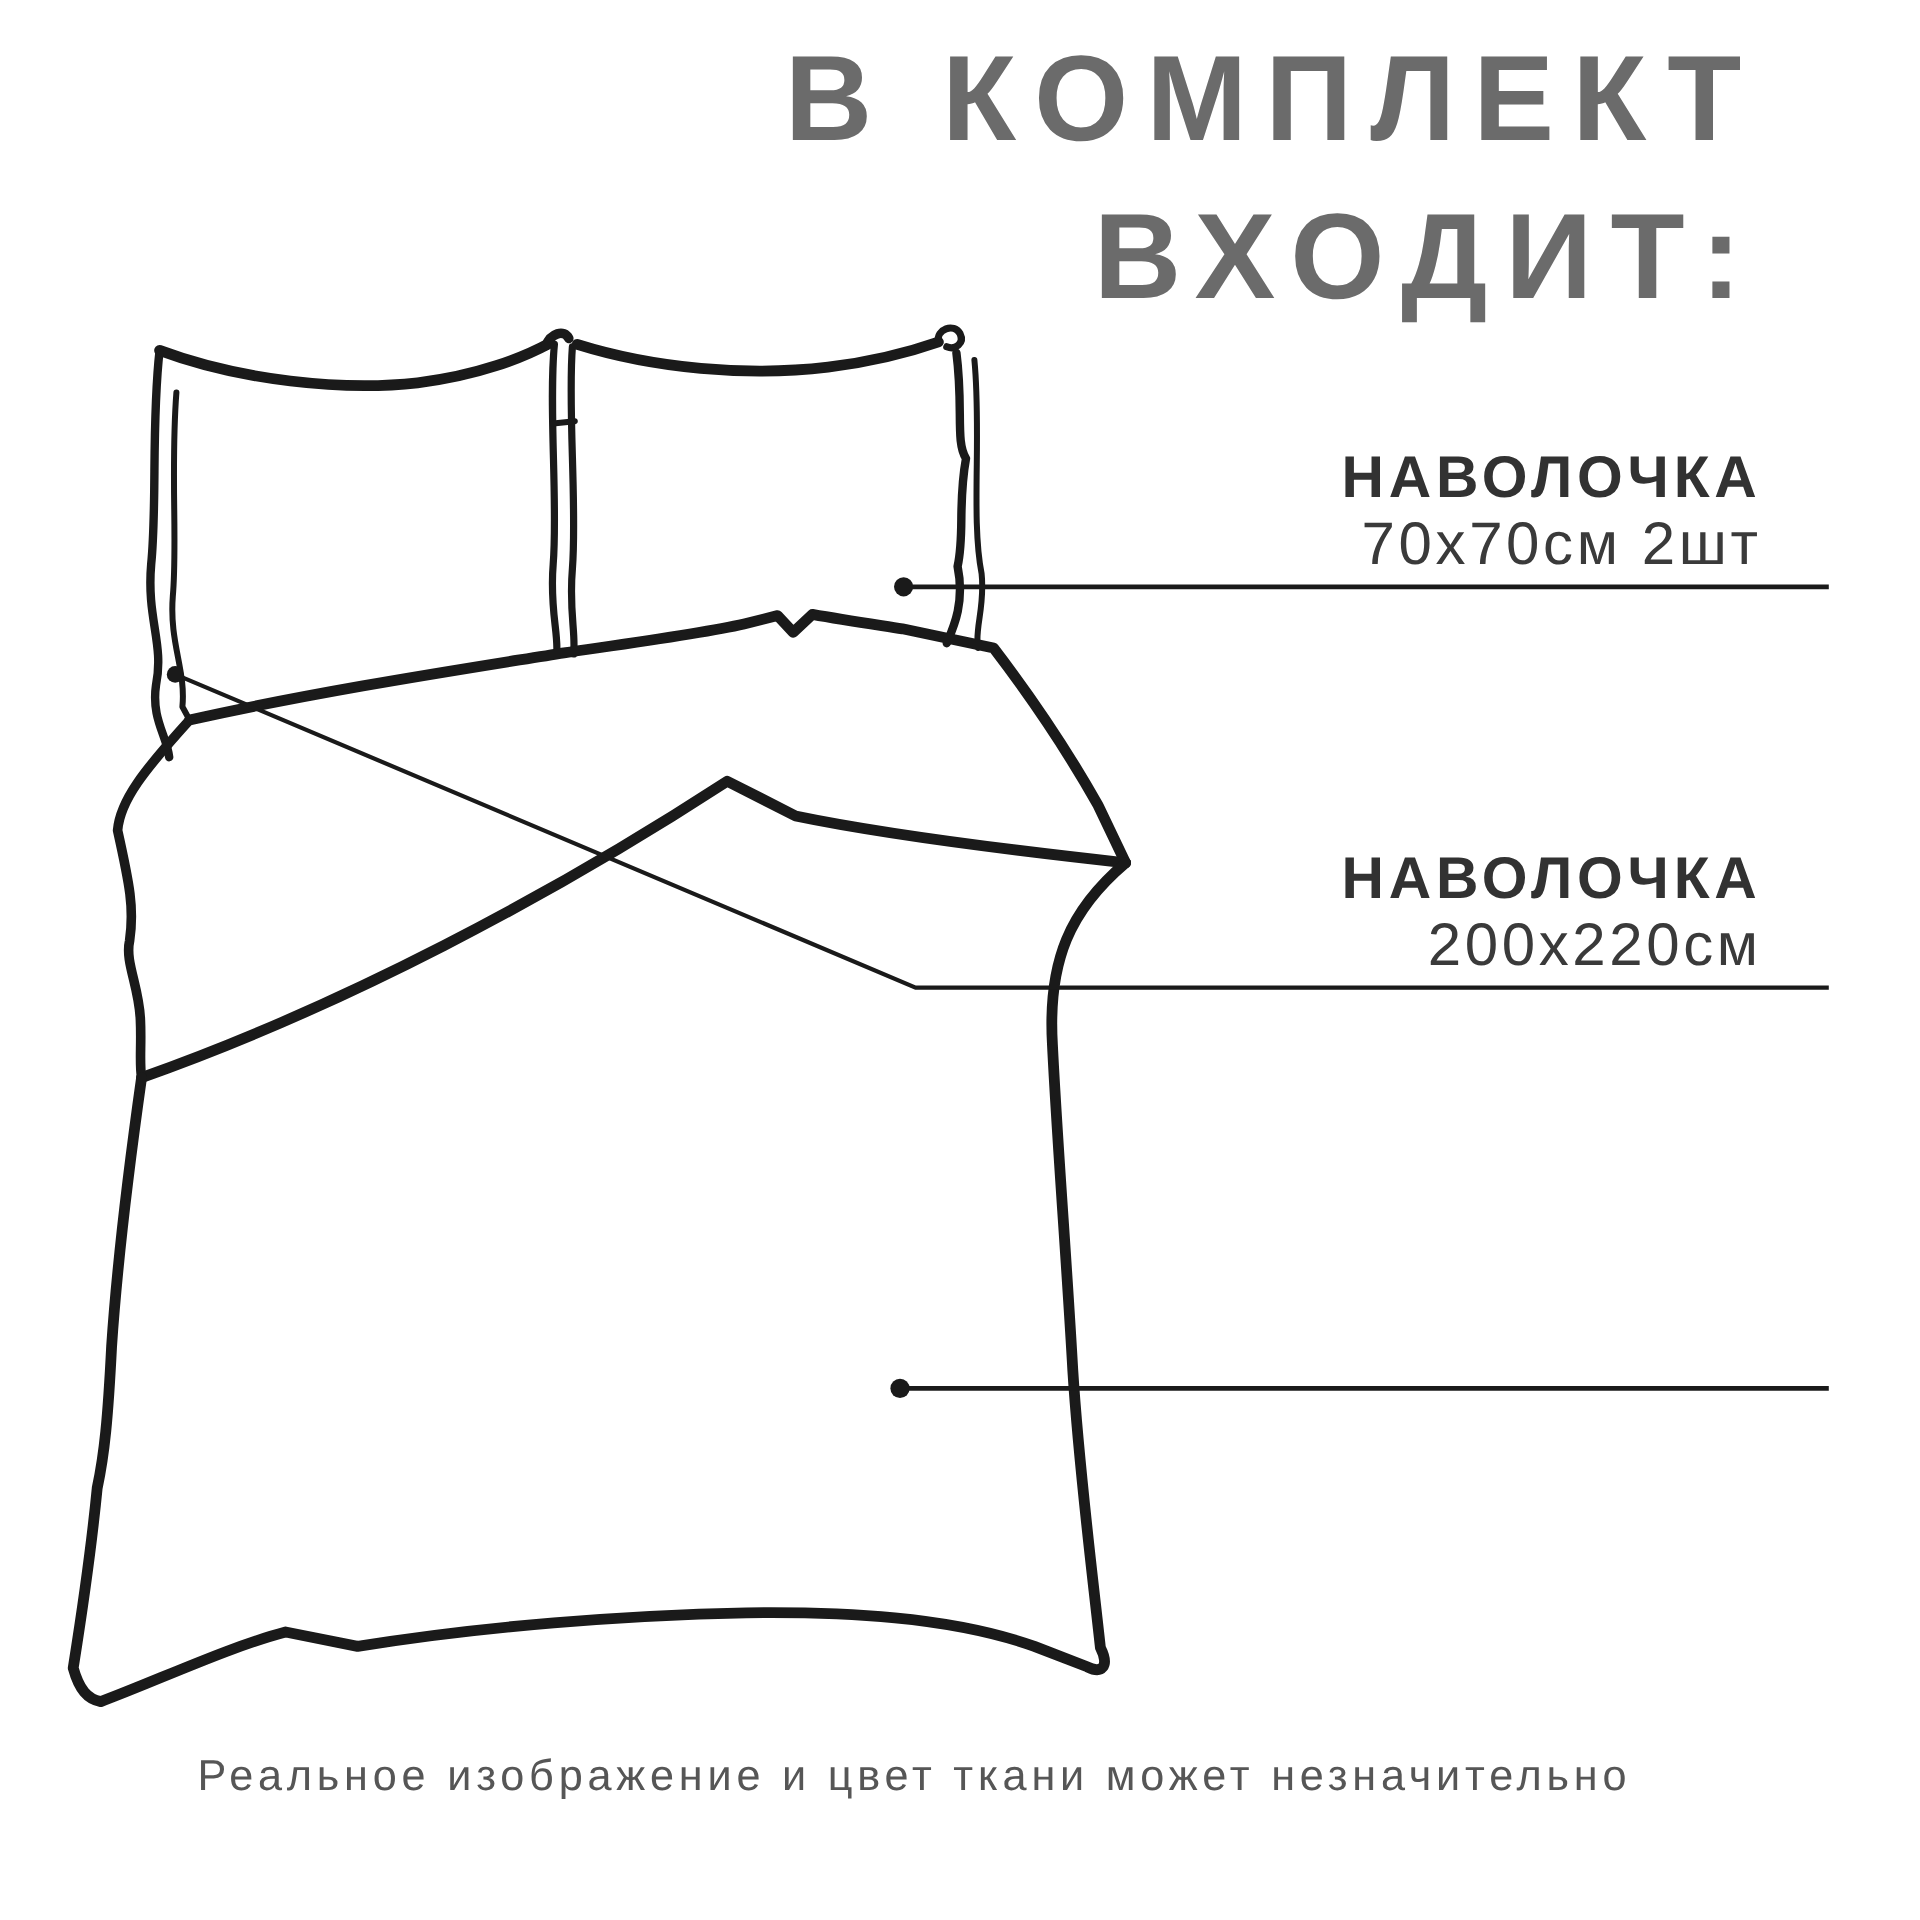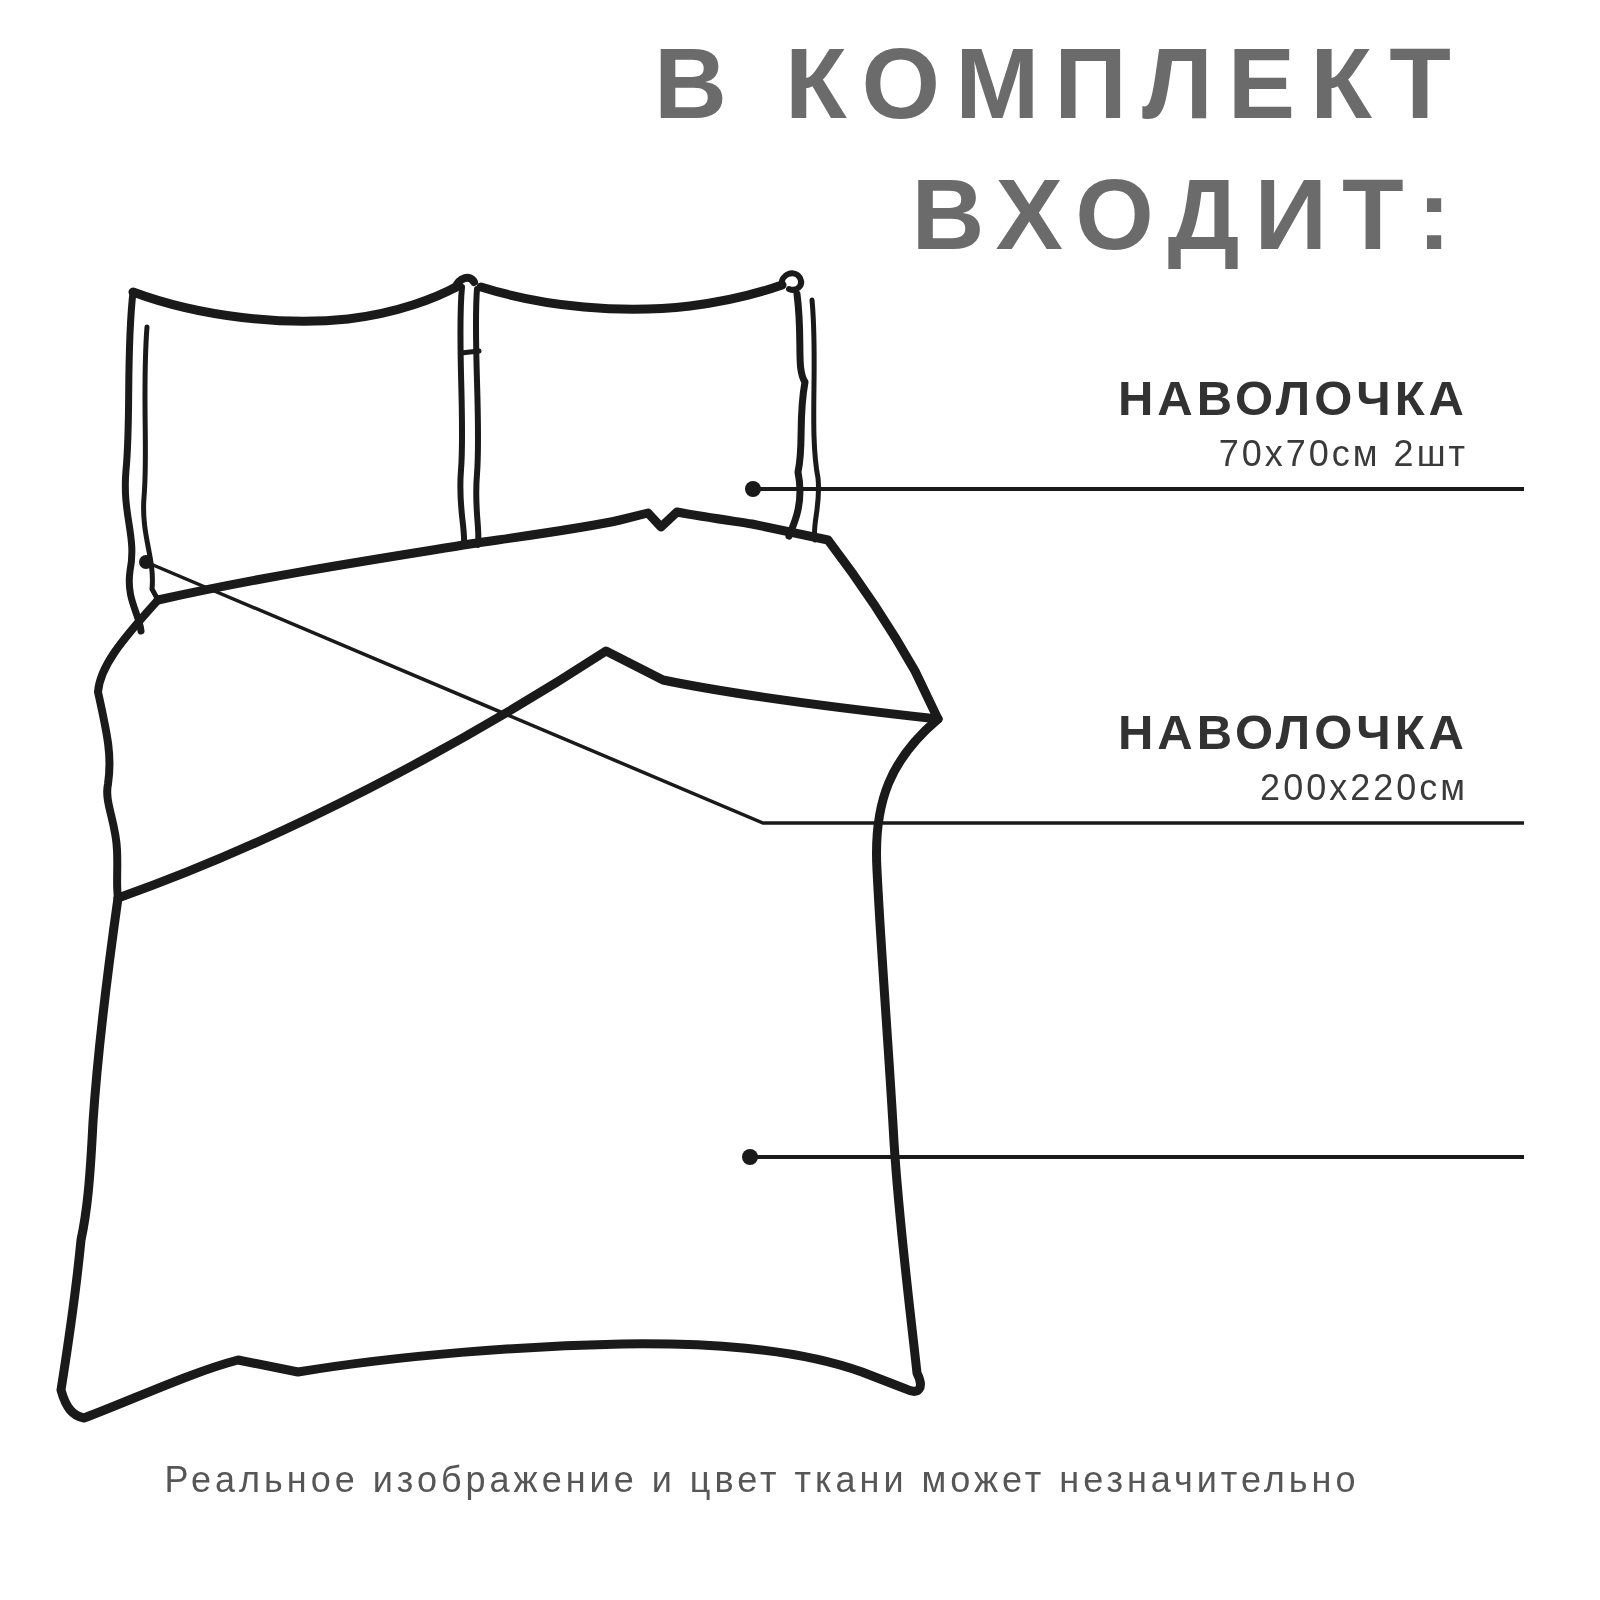--- a/index.html
+++ b/index.html
@@ -35,21 +35,21 @@
     position:absolute;right:56px;
     text-align:right;white-space:nowrap;
   }
   .item-label .name{
     font-size:49px;font-weight:bold;
     color:var(--label);
     letter-spacing:4px;
     line-height:56px;
   }
   .item-label .dims{
-    font-size:36px;font-weight:normal;
+    font-size:50px;font-weight:normal;
     color:var(--dims);
     letter-spacing:3px;
     line-height:55px;
   }
   .label-1{top:370px;}
   .label-2{top:704px;}
   .label-3{top:1046px;}
 
   .disclaimer{
     position:absolute;left:0;right:0;top:1450px;

